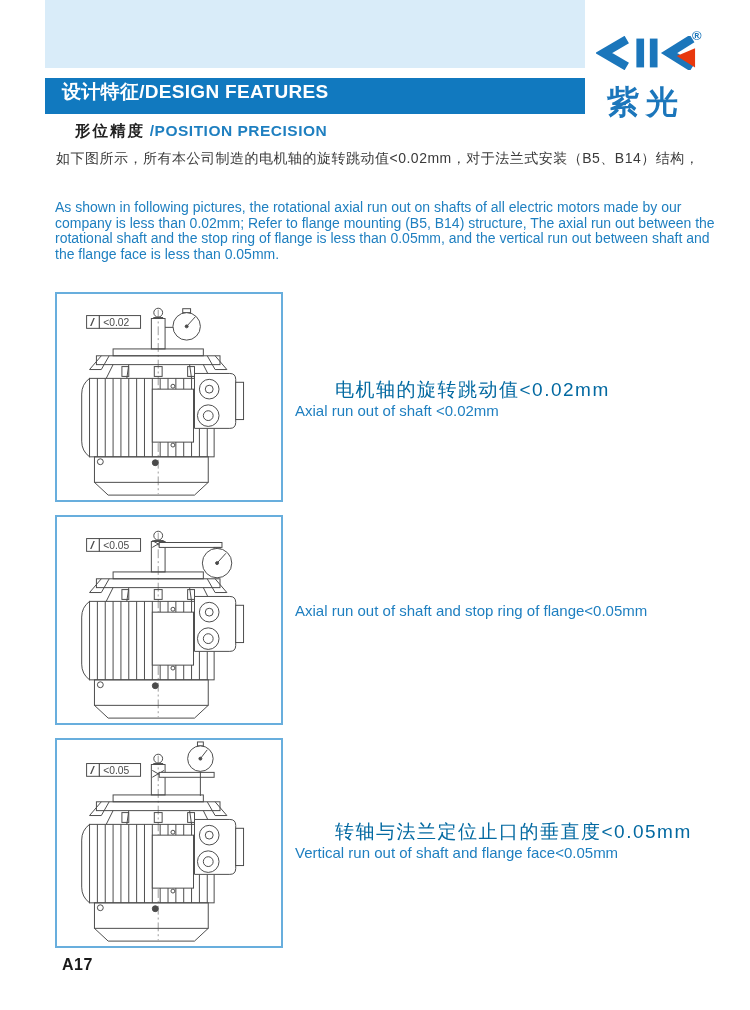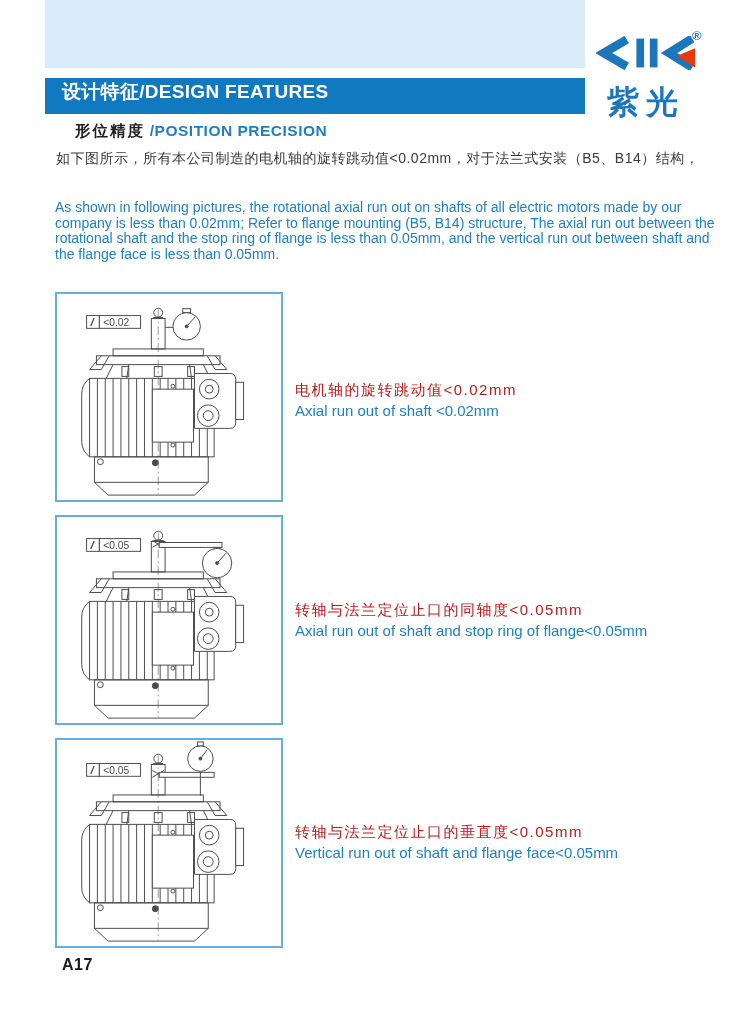--- a/index.html
+++ b/index.html
@@ -37,21 +37,21 @@
     left:55px;top:200px;width:672px;color:#1e7fc0;font-size:14px;line-height:15.6px;
   }
   
   .figbox{
     left:55px;width:228px;height:210px;border:2px solid #68aedd;background:#ffffff;
     box-sizing:border-box;
   }
   .figbox svg{display:block;width:224px;height:206px;}
   
   .caption{left:295px;width:430px;}
-  .cap-zh{color:#b91c1c;font-size:15px;letter-spacing:1.5px;line-height:20px;}
+  .cap-zh{color:#0369a1;font-size:19px;letter-spacing:1.5px;line-height:20px;margin-left:40px;}
   .cap-en{color:#1e7fc0;font-size:15px;line-height:20px;margin-top:1px;}
   
   .pagenum{left:62px;top:956px;font-size:16px;font-weight:bold;color:#1a1a1a;letter-spacing:0.5px;}
 </style>
 </head>
 <body>
 
 <svg width="0" height="0" style="position:absolute" aria-hidden="true">
   <defs>
     <g id="motor-core" stroke="#4a4a4a" fill="none" stroke-width="1">
@@ -162,21 +162,20 @@
     </g>
     <g>
       <rect x="30" y="22" width="13" height="13" fill="#ffffff" stroke="#4a4a4a"></rect>
       <rect x="43" y="22" width="42" height="13" fill="#ffffff" stroke="#4a4a4a"></rect>
       <text x="34" y="33" font-size="12" font-style="italic" font-weight="bold" fill="#4a4a4a">/</text>
       <text x="47" y="32.5" font-size="10.5" fill="#4a4a4a">&lt;0.05</text>
     </g>
   </svg>
 </div>
 <div class="abs caption" style="top:600px">
-  <div class="cap-zh">转轴与法兰定位止口的同轴度&lt;0.05mm</div>
   <div class="cap-en">Axial run out of shaft and stop ring of flange&lt;0.05mm</div>
 </div>
 
 <div class="abs figbox" style="top:738px">
   <svg viewBox="0 0 228 210">
     <use href="#motor-core"></use>
     <g stroke="#4a4a4a" fill="none" stroke-width="1">
       <path d="M97,38 l12,-7 m0,7 l-12,-7"></path>
       <rect x="104" y="33" width="56" height="5" fill="#ffffff"></rect>
       <line x1="146" y1="32" x2="146" y2="57"></line>

